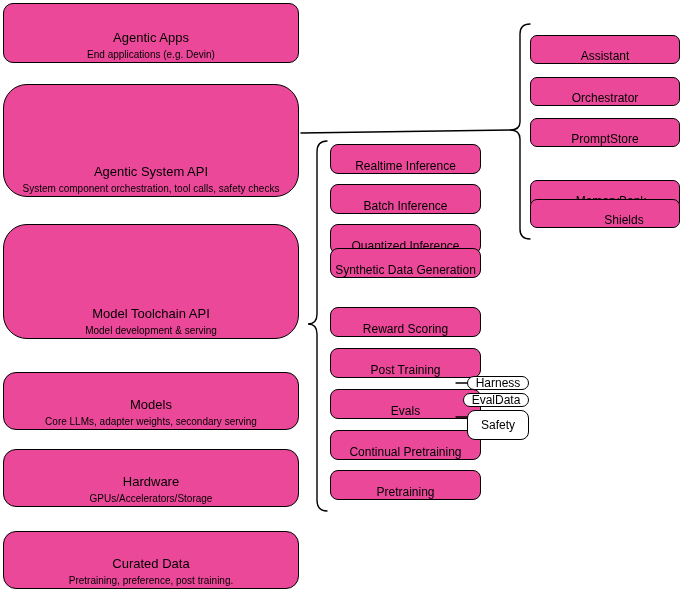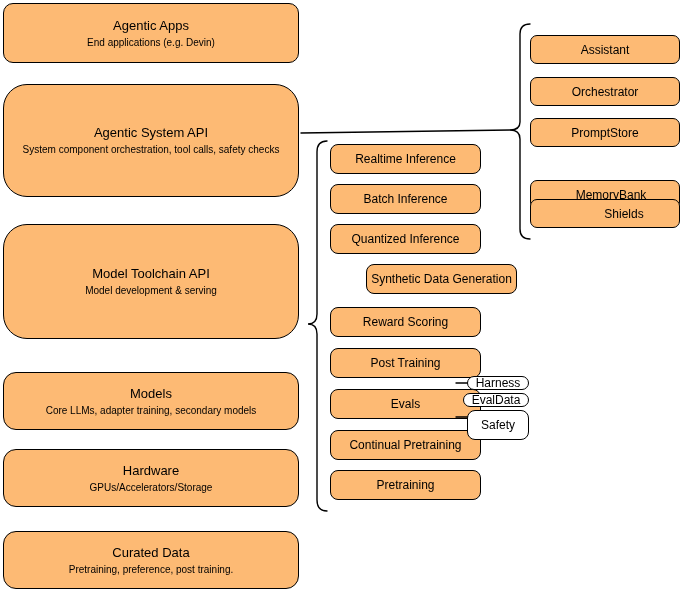--- a/index.html
+++ b/index.html
@@ -8,25 +8,25 @@
     width:682px;height:591px;
     background:#ffffff;
     color:#000;
     font-family:"Liberation Sans", sans-serif;
     overflow:hidden;
   }
   .box{
     position:absolute;
     box-sizing:border-box;
     border:1.5px solid #000;
-    background:#fdba74;
+    background:#ec4899;
     display:flex;
     flex-direction:column;
     align-items:center;
-    justify-content:center;
+    justify-content:flex-end;
     text-align:center;
     z-index:1;
   }
   .lbox{left:3px;width:296px;}
   .lbox .title{font-size:13px;line-height:17px;}
   .lbox .sub{font-size:10px;line-height:14px;margin-top:2px;}
   .mbox{left:330px;width:151px;height:30px;border-radius:8px;font-size:12px;}
   .rbox{left:530px;width:150px;height:29px;border-radius:7px;font-size:12px;}
   .pill{
     position:absolute;
@@ -77,21 +77,21 @@
     <div class="sub">System component orchestration, tool calls, safety checks</div>
   </div>
 
   <div class="box lbox" style="top:224px;height:115px;border-radius:24px;">
     <div class="title">Model Toolchain API</div>
     <div class="sub">Model development &amp; serving</div>
   </div>
 
   <div class="box lbox" style="top:372px;height:58px;border-radius:13px;">
     <div class="title">Models</div>
-    <div class="sub">Core LLMs, adapter training, secondary models</div>
+    <div class="sub">Core LLMs, adapter weights, secondary serving</div>
   </div>
 
   <div class="box lbox" style="top:449px;height:58px;border-radius:13px;">
     <div class="title">Hardware</div>
     <div class="sub">GPUs/Accelerators/Storage</div>
   </div>
 
   <div class="box lbox" style="top:531px;height:58px;border-radius:13px;">
     <div class="title">Curated Data</div>
     <div class="sub">Pretraining, preference, post training.</div>
@@ -99,21 +99,21 @@
 
   <div class="box mbox" style="top:144px;">
     <span>Realtime Inference</span>
   </div>
   <div class="box mbox" style="top:184px;">
     <span>Batch Inference</span>
   </div>
   <div class="box mbox" style="top:224px;">
     <span>Quantized Inference</span>
   </div>
-  <div class="box mbox" style="top:264px;margin-left:36px;">
+  <div class="box mbox" style="top:248px;">
     <span>Synthetic Data Generation</span>
   </div>
   <div class="box mbox" style="top:307px;">
     <span>Reward Scoring</span>
   </div>
   <div class="box mbox" style="top:348px;">
     <span>Post Training</span>
   </div>
   <div class="box mbox" style="top:389px;">
     <span>Evals</span>

